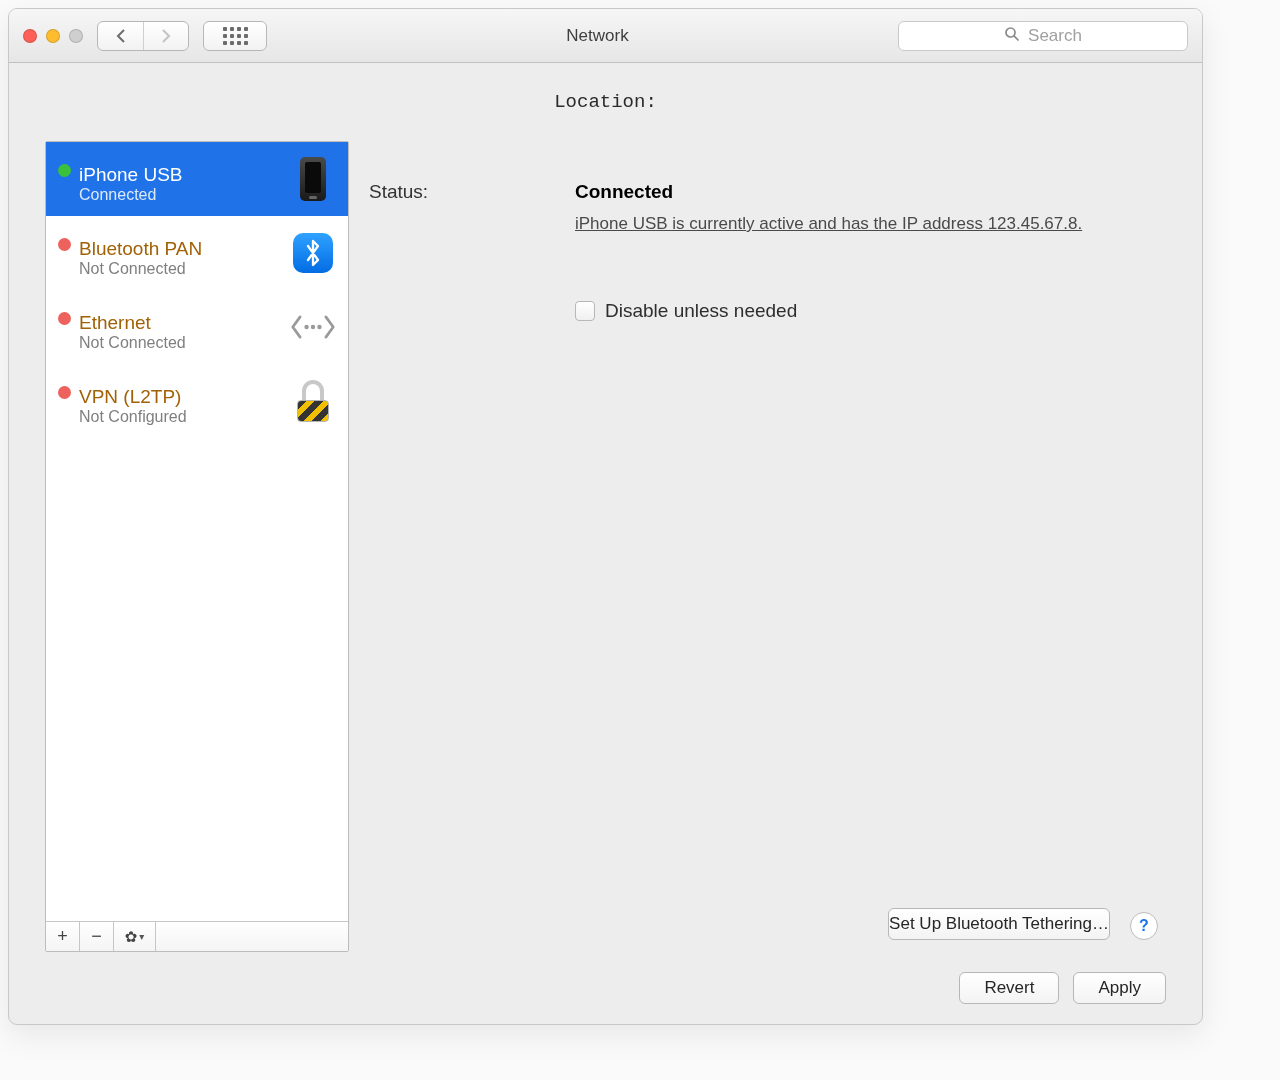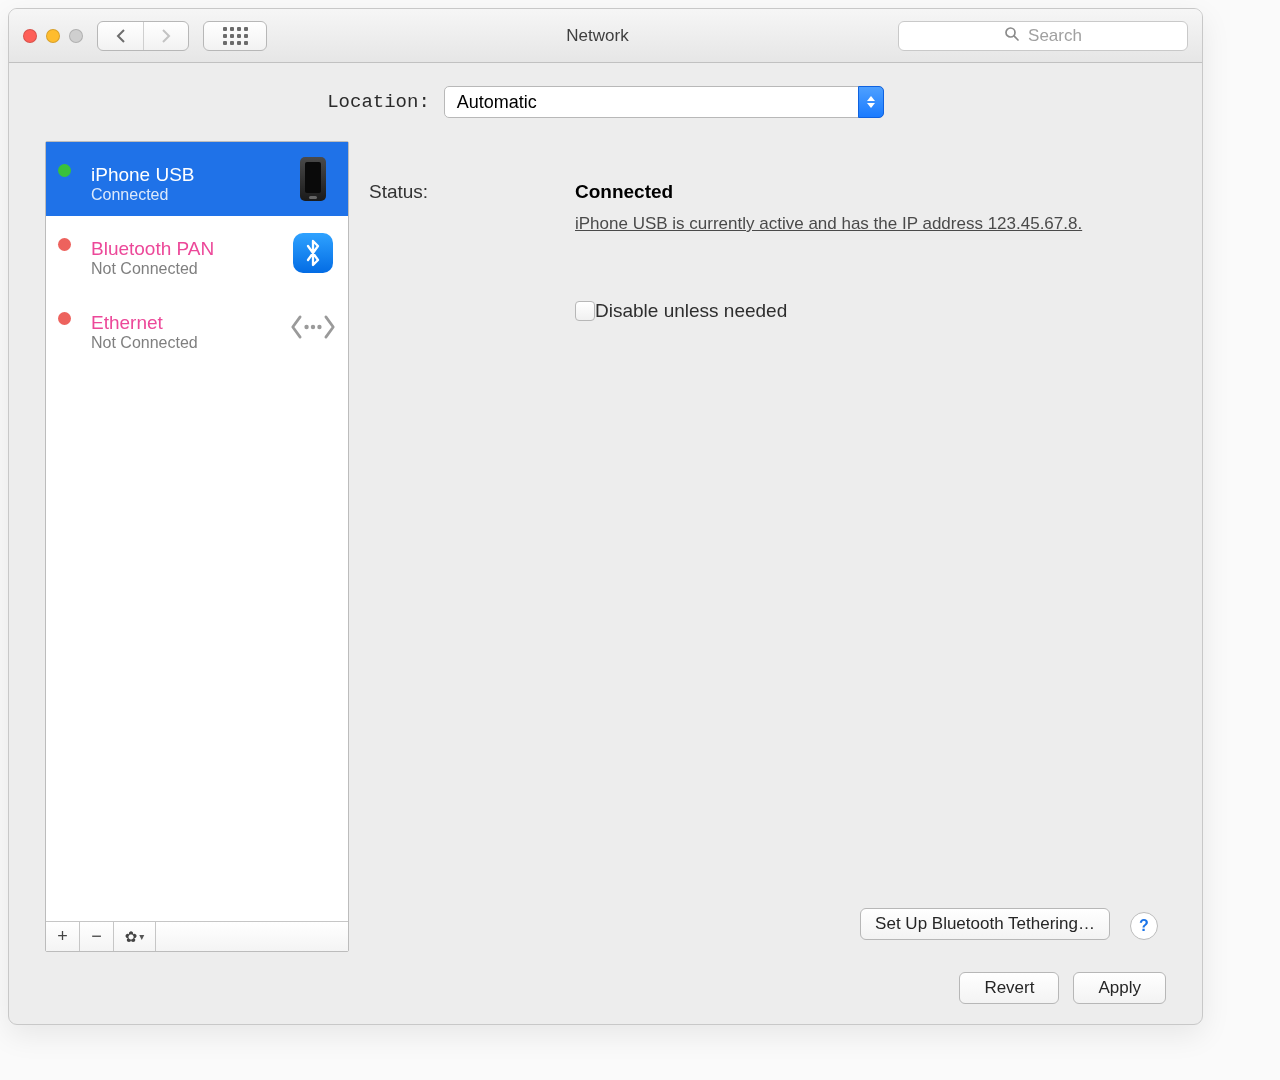--- a/index.html
+++ b/index.html
@@ -72,59 +72,59 @@
   .select .arrows .dn{ border-top:5px solid #fff;}
 
   
   .main{ flex:1 1 auto; display:flex; gap:20px; padding:0 36px 0 36px;}
   .sidebar{
     width:304px; display:flex; flex-direction:column;
     border:1px solid #bcbcbc; background:#fff; border-radius:2px;
   }
   .list{ flex:1 1 auto; overflow:auto;}
   .row{
-    display:flex; align-items:center; height:74px; gap:20px;
+    display:flex; align-items:center; height:74px; gap:8px;
     padding:0 12px 0 12px; border-bottom:1px solid transparent;
   }
   .row .status-dot{ width:13px; height:13px; border-radius:50%; flex:none; margin-top:22px; align-self:flex-start;}
   .row .txt{ flex:1 1 auto; display:flex; flex-direction:column; padding-top:10px;}
   .row .name{ font-size:19px; line-height:22px;}
   .row .sub { font-size:16px;}
   .row .iconwrap{ width:46px; height:46px; display:flex; align-items:center; justify-content:center;}
   .row.sel{ background:var(--sel-blue);}
   .row.sel .name{ color:#fff; font-weight:500;}
   .row.sel .sub { color:#dce9fb;}
-  .row:not(.sel) .name{ color:#ec4899;}
+  .row:not(.sel) .name{ color:#a16207;}
   .row:not(.sel) .sub { color:var(--text-grey);}
   .status-dot.green{ background:var(--green-dot);}
   .status-dot.red  { background:var(--red-dot);}
 
   .sb-footer{ height:30px; border-top:1px solid #c6c6c6; display:flex; background:linear-gradient(#ffffff,#f4f4f4);}
   .sb-footer button{
     width:34px; border:none; border-right:1px solid #c6c6c6; background:transparent;
     font-size:18px; color:#444; display:flex; align-items:center; justify-content:center; padding:0;
   }
   .sb-footer button.gear{ width:42px;}
   .sb-footer .gear .g{ font-size:15px;}
   .sb-footer .gear .chev { font-size:10px; margin-left:2px; color:#555;}
   .sb-footer .spacer { flex:1; }
 
   .detail{ flex:1 1 auto; position:relative; background:var(--panel-bg); border-radius:2px;}
   .dgrid{ display:grid; grid-template-columns:190px 1fr; column-gap:16px; row-gap:8px; padding-top:40px; }
   .dlab{ font-size:19px; color:#333;}
   .dval{ font-size:19px;}
   .dval.bold{ font-weight:700;}
   .desc{ grid-column:2; color:#4a4a4a; font-size:17px; max-width:520px; line-height:25px;text-decoration:underline;}
-  .cbrow{ grid-column:2; display:flex; align-items:center; margin-top:56px;}
+  .cbrow{ grid-column:2; display:flex; align-items:center; gap:10px; margin-top:56px;}
   .cbrow .cb{ width:20px; height:20px; border:1px solid #b7b7b7; border-radius:4px; background:linear-gradient(#ffffff,#f0f0f0);}
   .cbrow label{ font-size:19px; color:#2e2e2e;}
 
   .setup-btn{
     position:absolute; right:56px; bottom:12px;
-    height:32px; padding:0 14px; border:1px solid #b7b7b7; border-radius:6px;
+    height:32px; padding:0 0; border:1px solid #b7b7b7; border-radius:6px;
     background:linear-gradient(var(--btn-grad-top),var(--btn-grad-bot));
     font-size:17px; color:#262626; box-shadow:0 1px 0 #fff inset;
   }
   .helpbtn{
     position:absolute; right:8px; bottom:12px;
     width:28px; height:28px; border:1px solid #bcbcbc; border-radius:50%;
     background:#fff; color:#1a73e8; font-weight:700; font-size:16px; line-height:26px; text-align:center;
   }
 
   
@@ -193,27 +193,20 @@
             <circle cx="6.5" cy="6.5" r="4.5" fill="none" stroke="#8a8a8a" stroke-width="1.7"></circle>
             <line x1="10.2" y1="10.2" x2="14" y2="14" stroke="#8a8a8a" stroke-width="1.7" stroke-linecap="round"></line>
           </svg>
       </span>
       <span style="font-size:17px;text-align:center;">Search</span>
     </div>
   </div>
 
   <div class="locrow">
     <span class="lab">Location:</span>
-    <div class="select">
-      <span>Automatic</span>
-      <div class="arrows">
-          <span class="up"></span>
-          <span class="dn"></span>
-        </div>
-    </div>
   </div>
 
   <div class="main">
     <div class="sidebar">
       <div class="list">
 
         <div class="row sel">
           <span class="status-dot green"></span>
           <div class="txt">
             <span class="name">iPhone USB</span>
@@ -250,20 +243,33 @@
               <polyline points="11,6 3,17 11,28" fill="none" stroke="#9a9a9a" stroke-width="3" stroke-linecap="round" stroke-linejoin="round"></polyline>
               <polyline points="39,6 47,17 39,28" fill="none" stroke="#9a9a9a" stroke-width="3" stroke-linecap="round" stroke-linejoin="round"></polyline>
               <circle cx="18" cy="17" r="2.4" fill="#9a9a9a"></circle>
               <circle cx="25" cy="17" r="2.4" fill="#9a9a9a"></circle>
               <circle cx="32" cy="17" r="2.4" fill="#9a9a9a"></circle>
             </svg>
           </div>
         </div>
 
 
+        <div class="row">
+          <span class="status-dot red"></span>
+          <div class="txt">
+            <span class="name">VPN (L2TP)</span>
+            <span class="sub">Not Configured</span>
+          </div>
+          <div class="iconwrap">
+            <div class="ic-lock">
+                <div class="sh"></div>
+                <div class="body"></div>
+              </div>
+          </div>
+        </div>
 
       </div>
       <div class="sb-footer">
         <button>+</button>
         <button>−</button>
         <button class="gear">
           <span class="g">✿</span>
           <span class="chev">▾</span>
         </button>
         <div class="spacer"></div>

